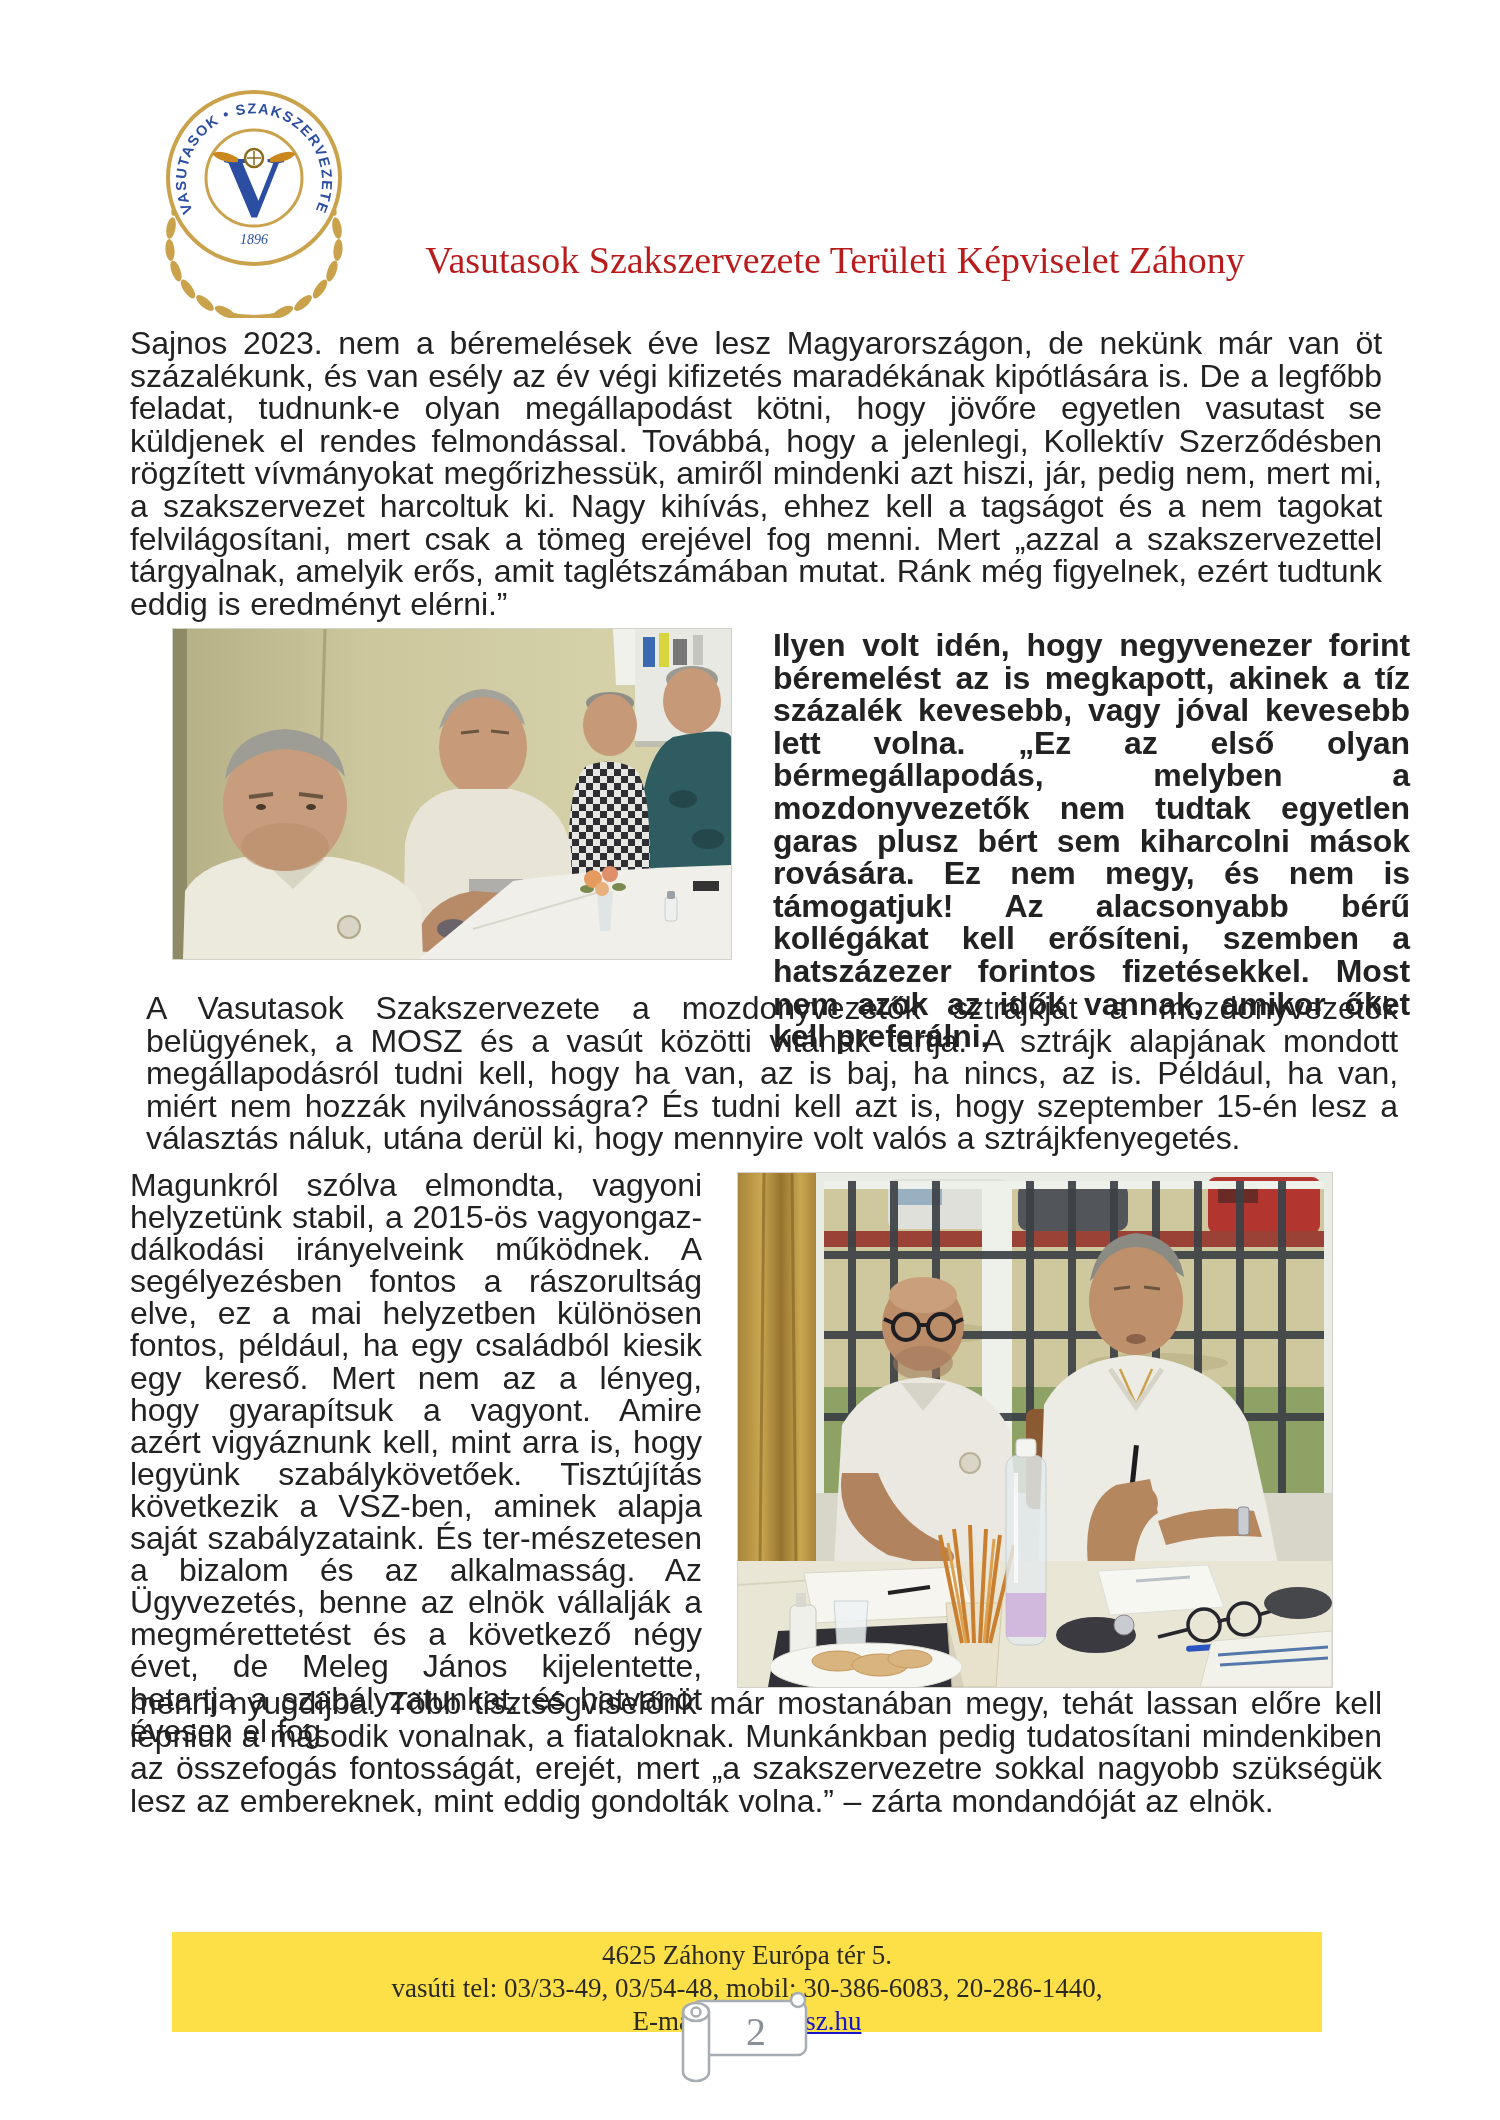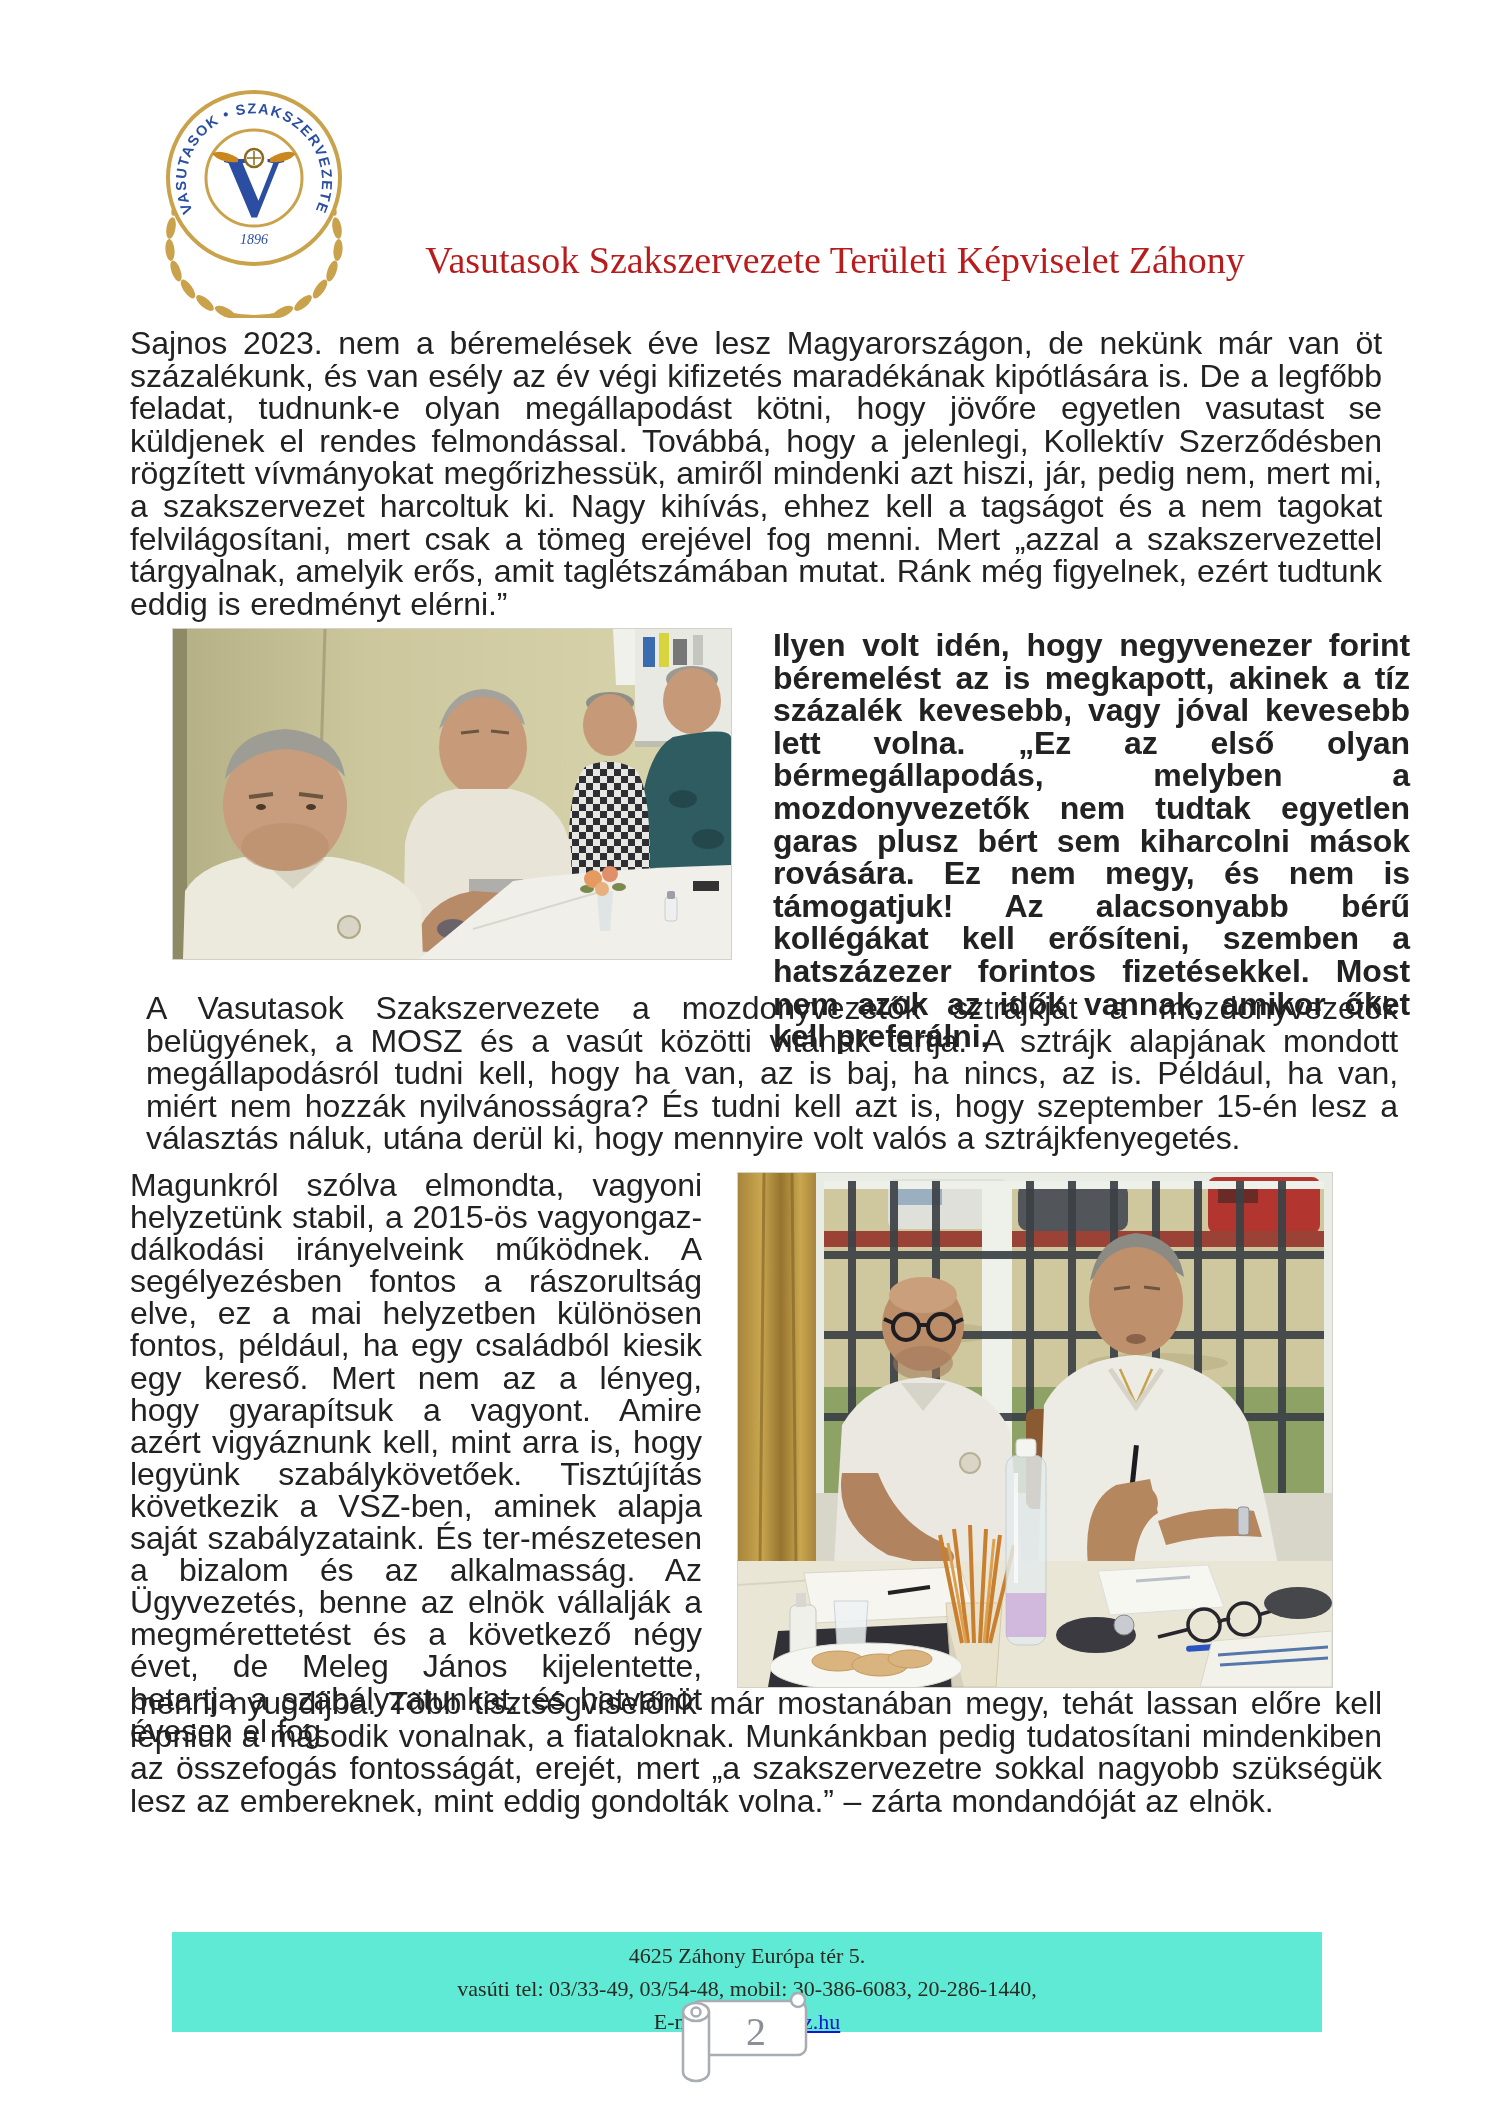--- a/index.html
+++ b/index.html
@@ -23,22 +23,22 @@
   #p2{left:773px;top:629px;width:637px;font-weight:bold;}
   #p3{left:146px;top:992px;width:1252px;}
   #p4{left:130px;top:1169px;width:572px;line-height:32.1px;}
   #p5{left:130px;top:1687px;width:1252px;}
   
   .photo{border:1px solid #d2d2ca;background:#cfcba2;}
   #photo1{left:172px;top:628px;width:558px;height:330px;}
   #photo2{left:737px;top:1172px;width:594px;height:514px;}
   
   #footerBar{
-    left:172px;top:1932px;width:1150px;height:100px;background:#5eead4;
-    text-align:center;font-family:"Liberation Serif",serif;font-size:22px;
+    left:172px;top:1932px;width:1150px;height:100px;background:#fde047;
+    text-align:center;font-family:"Liberation Serif",serif;font-size:27px;
     color:#2a2a22;line-height:33px;padding-top:7px;box-sizing:border-box;
   }
   #footerBar a{color:#1515CC;text-decoration:underline;cursor:pointer;}
   #scrollBadge{left:678px;top:1988px;width:142px;height:102px;z-index:5;}
   svg{display:block;}
 </style>
 </head>
 <body>
 
 <div id="page">

